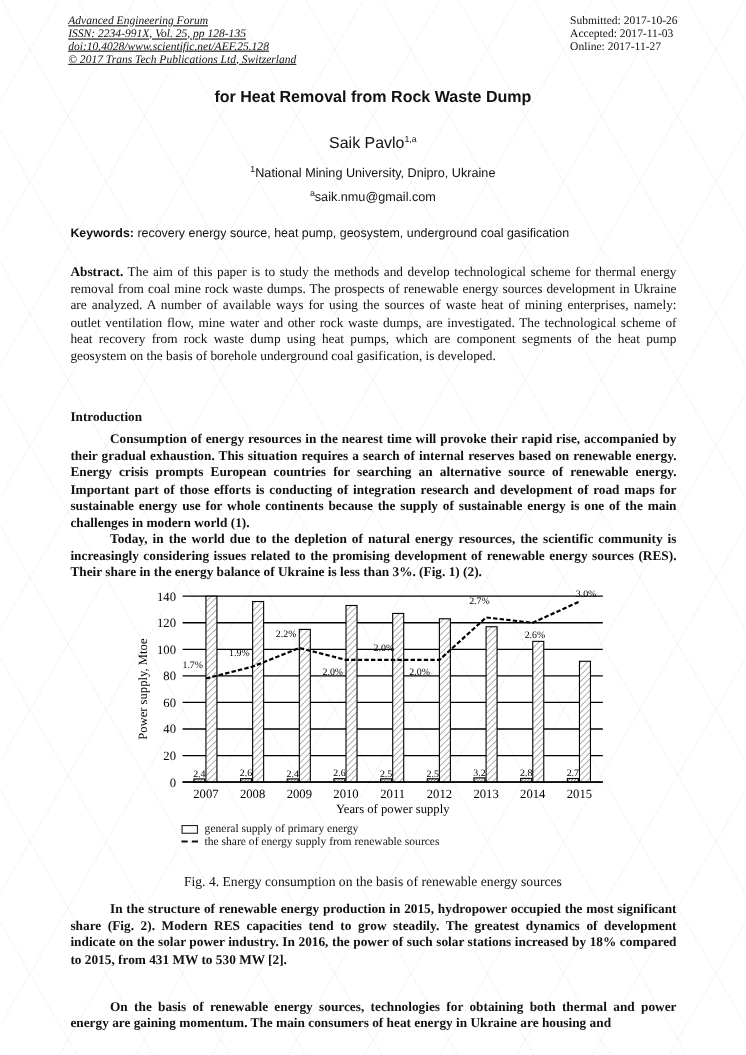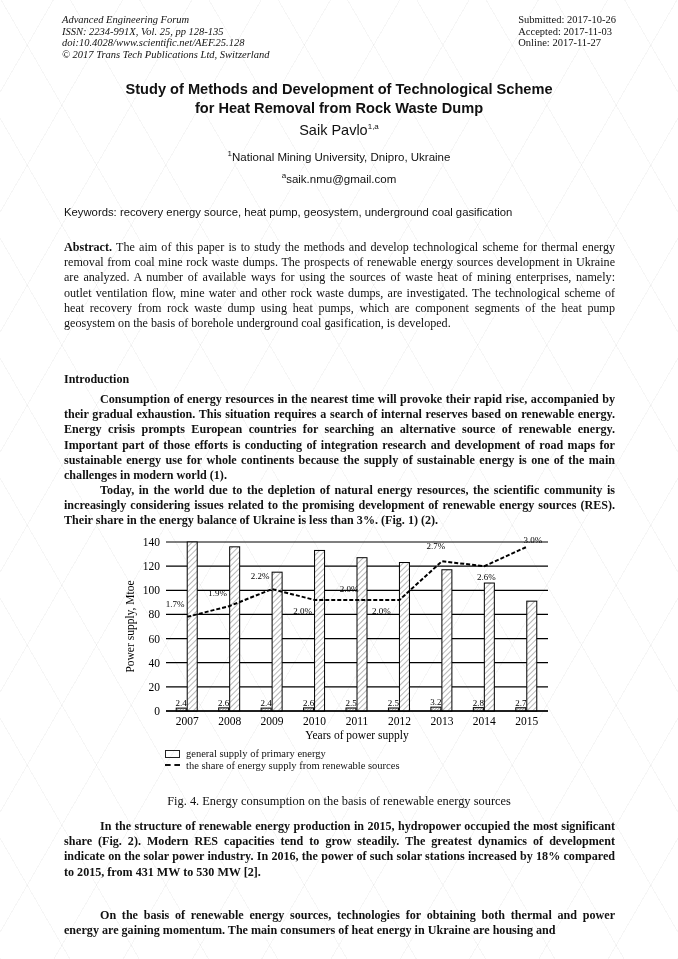--- a/index.html
+++ b/index.html
@@ -10,21 +10,21 @@
     color: #111;
   }
   .watermark {
     position: absolute; inset: 0; pointer-events: none;
     background-image:
       repeating-linear-gradient(60deg, rgba(0,0,0,0.035) 0 1px, transparent 1px 60px),
       repeating-linear-gradient(-60deg, rgba(0,0,0,0.035) 0 1px, transparent 1px 60px);
   }
   .hdr-left {
     position: absolute; left: 62px; top: 14px;
-    font-style: italic; font-size: 10.5px; line-height: 11.5px;
+    font-style: italic; font-size: 10.5px; line-height: 11.5px; text-decoration: underline;
   }
   .hdr-right {
     position: absolute; right: 62px; top: 14px; text-align: left;
     font-size: 10.5px; line-height: 11.5px;
   }
   .title {
     position: absolute; left: 62px; width: 554px; top: 80px; text-align: center;
     font-family: "Liberation Sans", sans-serif; font-weight: bold;
     font-size: 14.6px; line-height: 19px;
   }
@@ -34,21 +34,21 @@
   }
   .author sup, .affil sup { font-size: 8px; }
   .affil {
     position: absolute; left: 62px; width: 554px; text-align: center;
     font-family: "Liberation Sans", sans-serif; font-size: 11.5px;
   }
   .keywords {
     position: absolute; left: 64px; width: 554px; top: 206px;
     font-family: "Liberation Sans", sans-serif; font-size: 11.3px;
   }
-  .keywords b { font-weight: normal; }
+  .keywords b { font-weight: bold; }
   .para {
     position: absolute; left: 64px; width: 551px;
     font-size: 12.1px; line-height: 15.2px; text-align: justify;
   }
   .indent { text-indent: 36px; font-weight: bold; }
   .section {
     position: absolute; left: 64px; top: 372px;
     font-weight: bold; font-size: 12px;
   }
   .chart-wrap { position: absolute; left: 0; top: 530px; width: 678px; height: 290px; }
@@ -73,21 +73,20 @@
   <div>doi:10.4028/www.scientific.net/AEF.25.128</div>
   <div>© 2017 Trans Tech Publications Ltd, Switzerland</div>
 </div>
 <div class="hdr-right">
   <div>Submitted: 2017-10-26</div>
   <div>Accepted: 2017-11-03</div>
   <div>Online: 2017-11-27</div>
 </div>
 
 <div class="title">
-  <div>Study of Methods and Development of Technological Scheme</div>
   <div>for Heat Removal from Rock Waste Dump</div>
 </div>
 
 <div class="author">
   <span>Saik Pavlo</span><sup>1,a</sup>
 </div>
 <div class="affil" style="top:149px">
   <sup>1</sup><span>National Mining University, Dnipro, Ukraine</span>
 </div>
 <div class="affil" style="top:171px">

